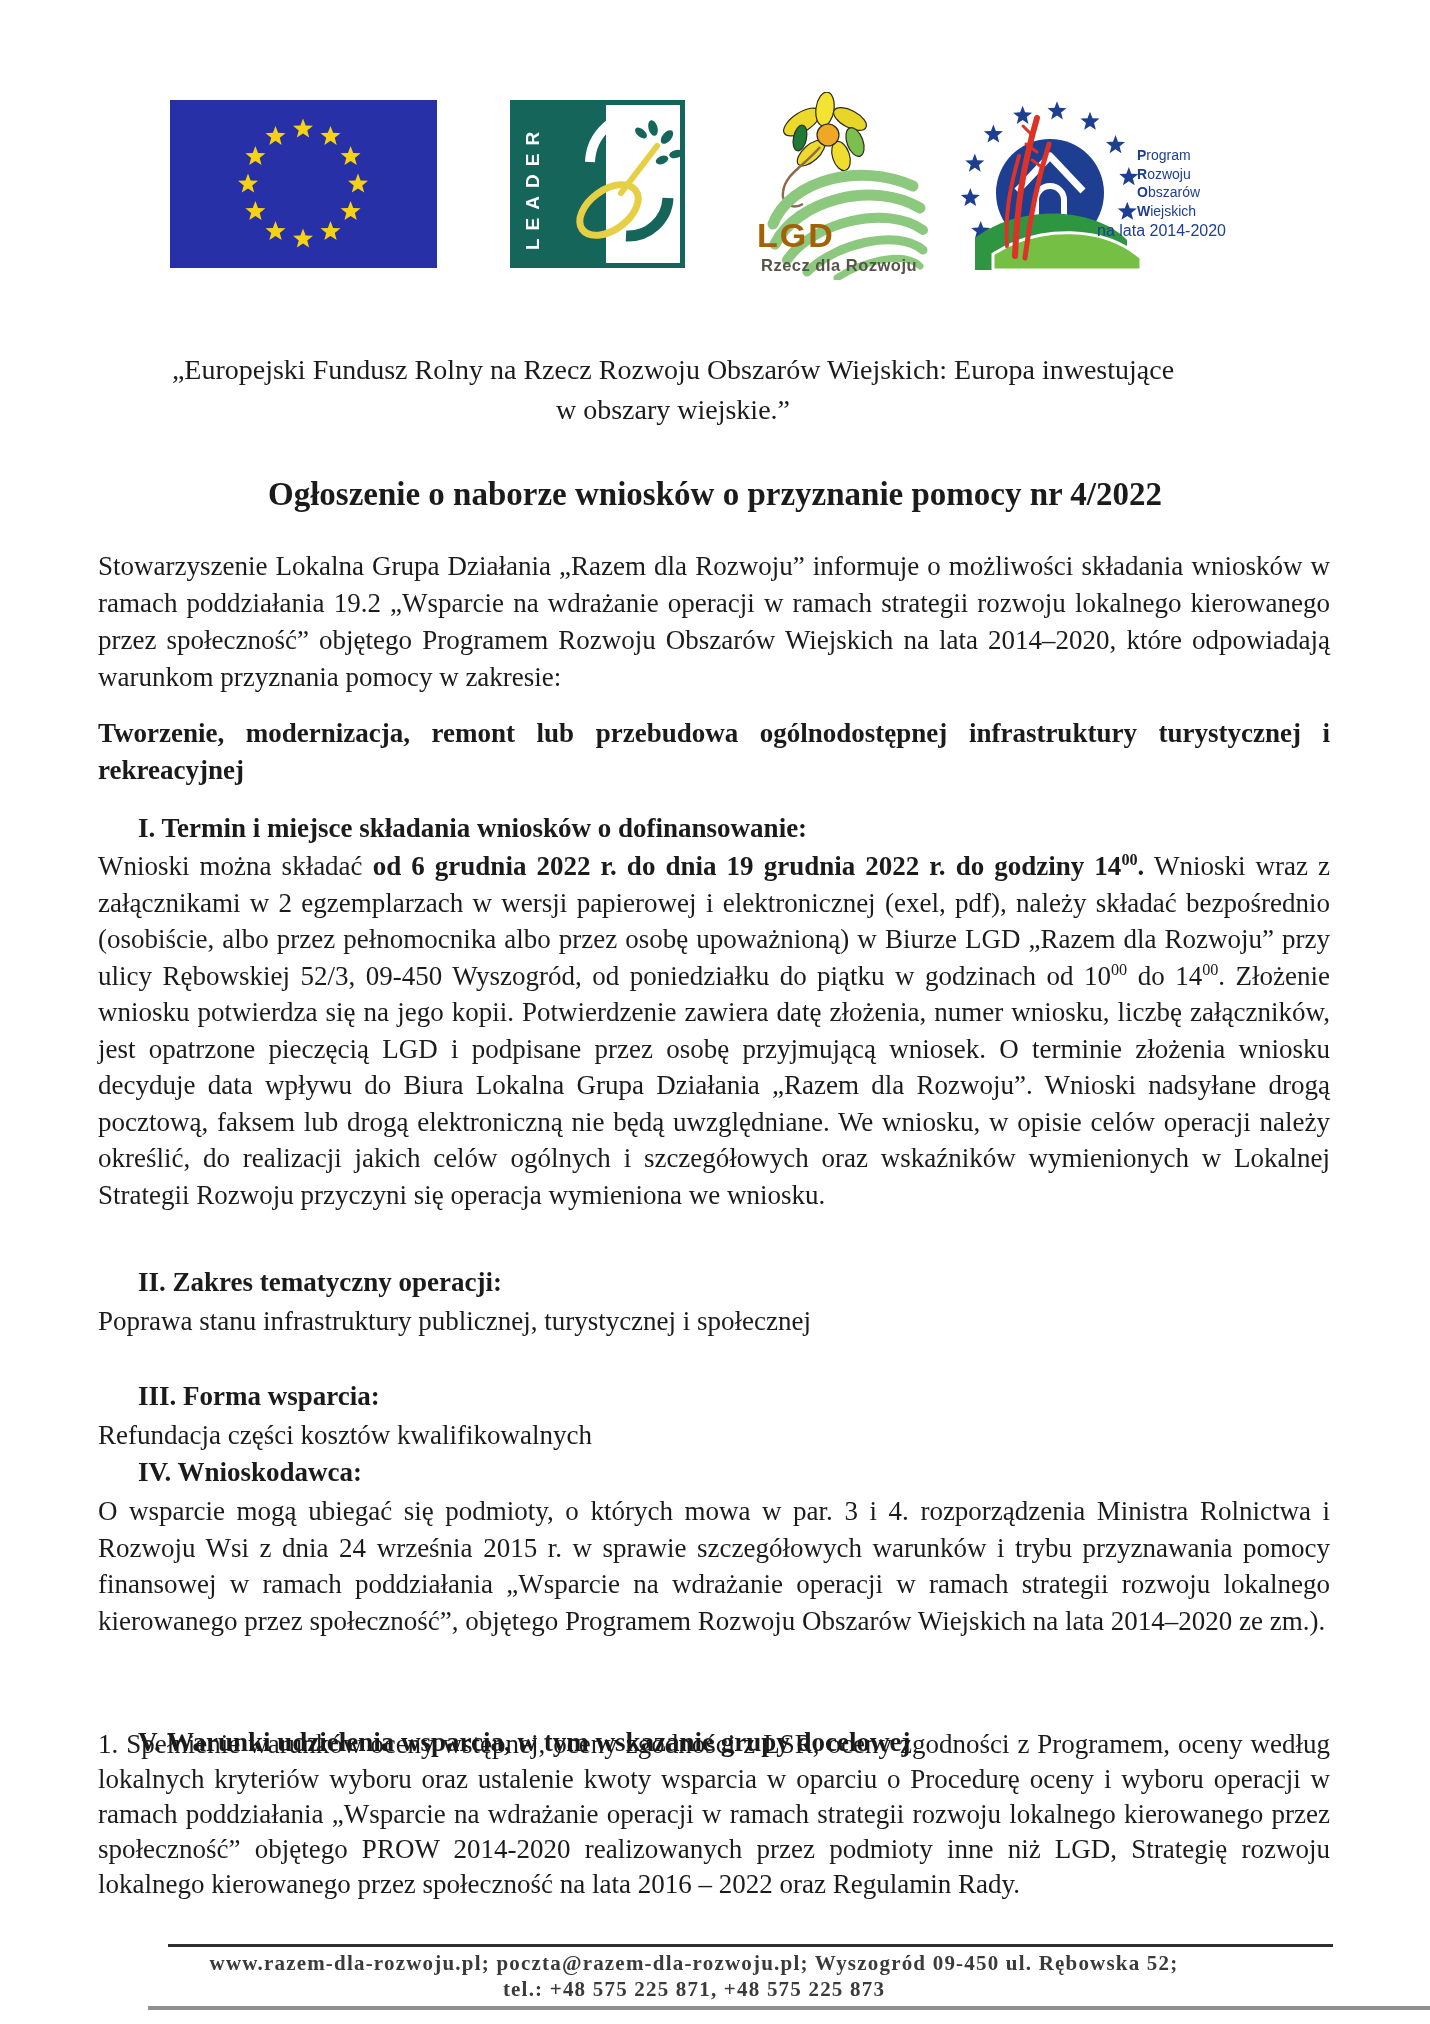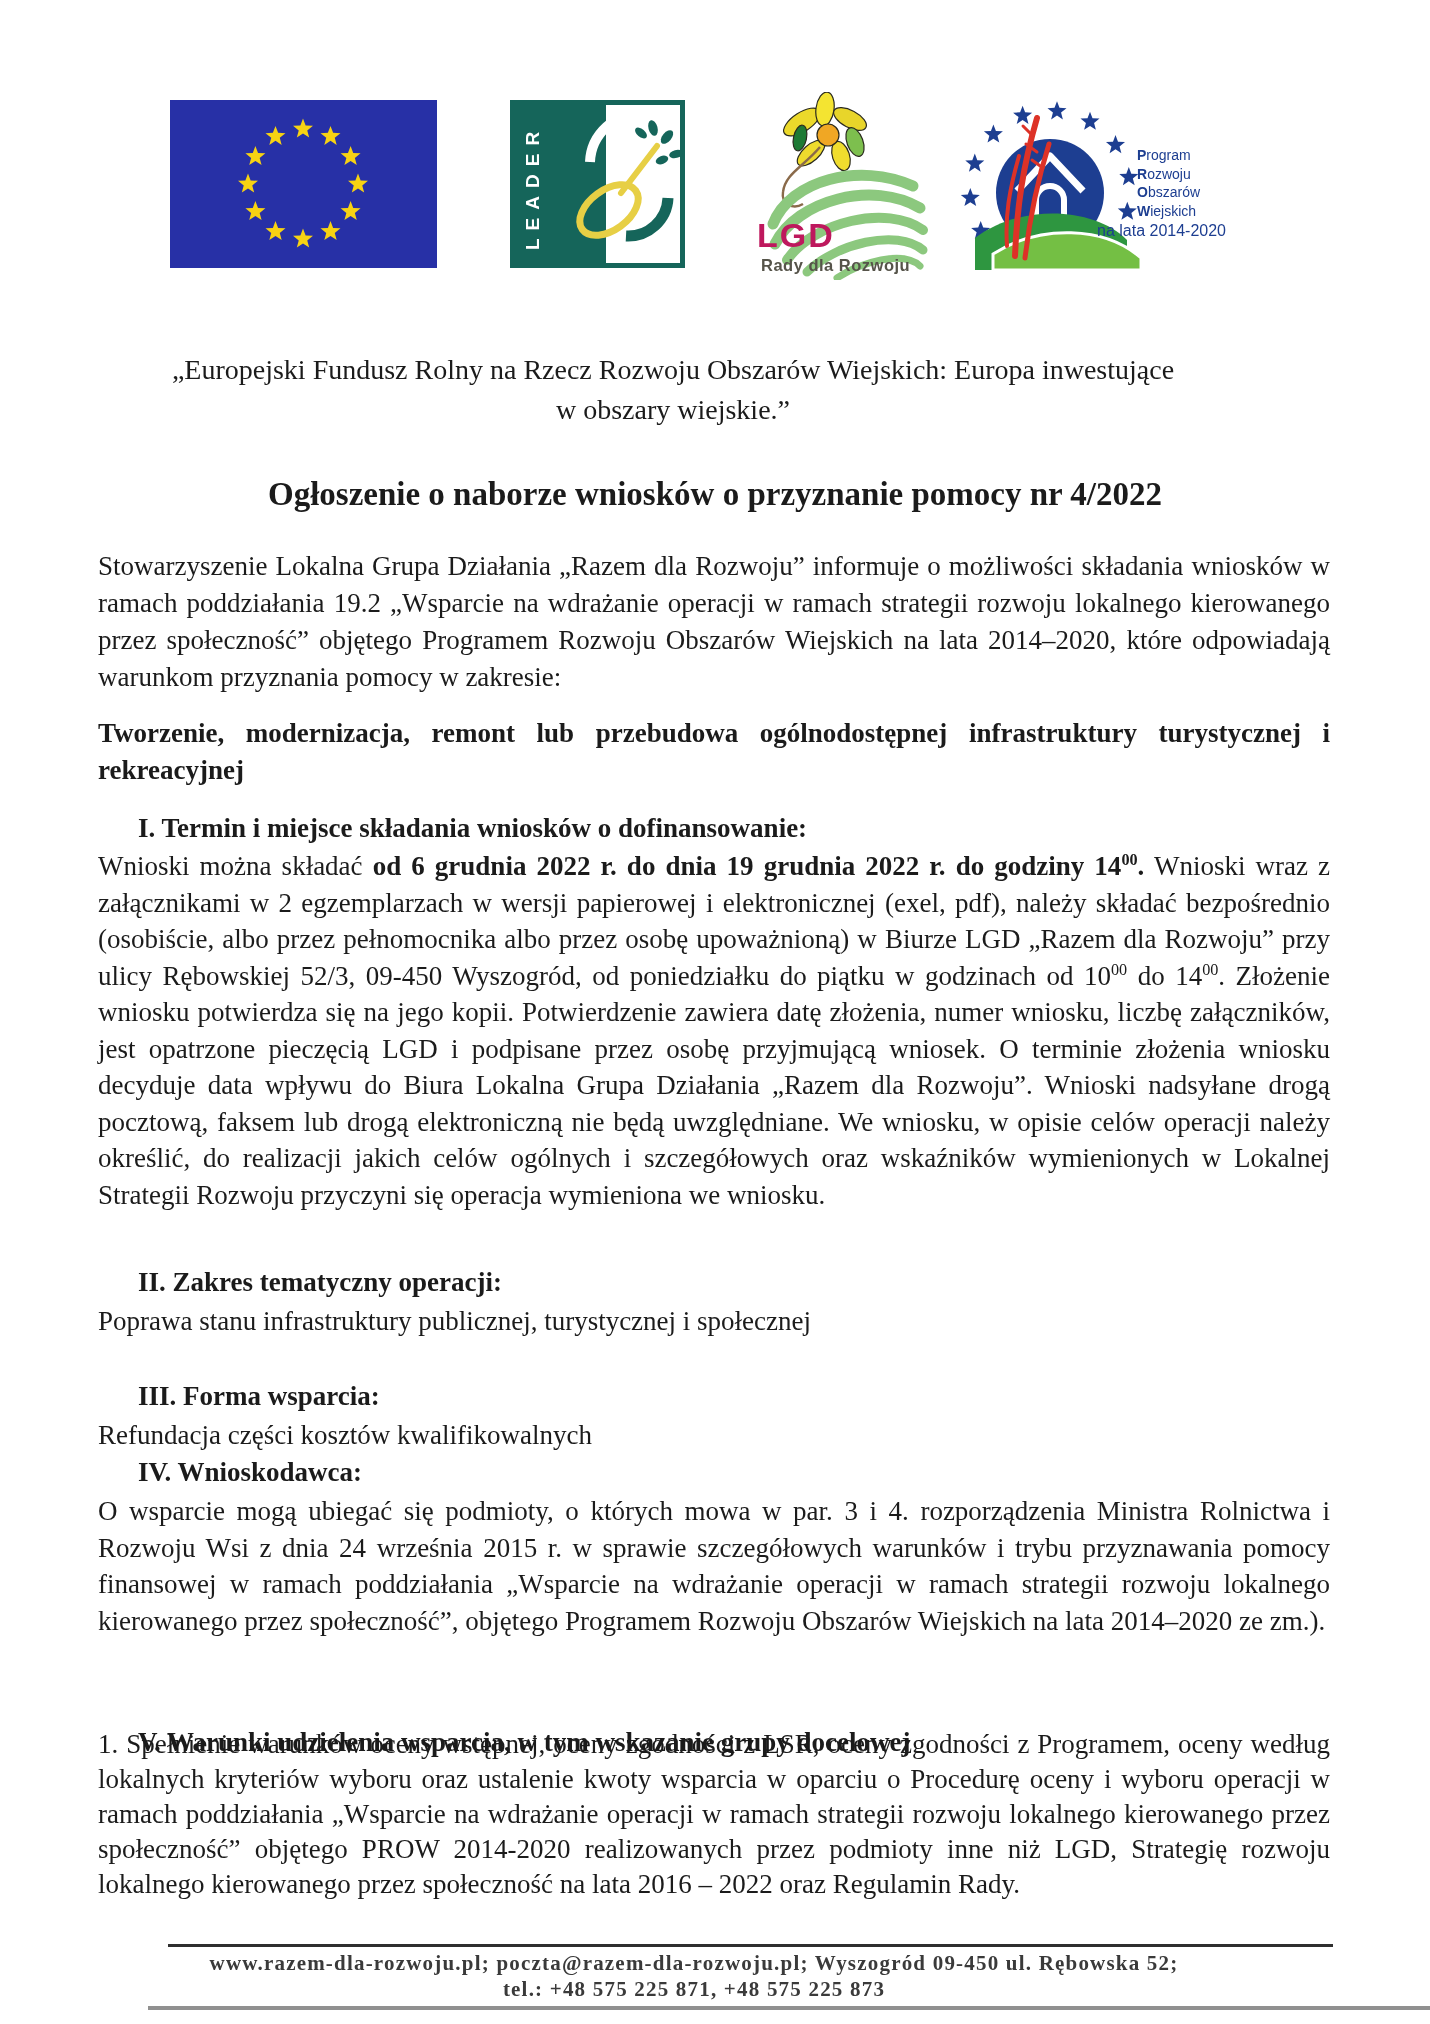--- a/index.html
+++ b/index.html
@@ -16,21 +16,21 @@
   .leader-text{
     position:absolute;left:12px;top:18px;height:132px;
     writing-mode:vertical-rl;transform:rotate(180deg);
     color:#ffffff;font-family:"Liberation Sans",sans-serif;
     font-weight:bold;font-size:19px;letter-spacing:8px;
   }
   .logo-lgd{left:745px;top:92px;width:195px;height:188px;}
   .lgd-acronym{
     position:absolute;left:12px;top:124px;
     font-family:"Liberation Sans",sans-serif;font-weight:600;
-    font-size:34px;color:#be185d;letter-spacing:2px;
+    font-size:34px;color:#a16207;letter-spacing:2px;
   }
   .lgd-sub{
     position:absolute;left:16px;top:164px;
     font-family:"Liberation Sans",sans-serif;font-weight:600;
     font-size:16.5px;color:#56544a;letter-spacing:.5px;white-space:nowrap;
   }
   .logo-prow{left:945px;top:96px;width:310px;height:174px;}
   .prow-text{position:absolute;left:192px;top:50px;}
   .prow-line{
     font-family:"Liberation Sans",sans-serif;font-size:14px;
@@ -130,21 +130,21 @@
       <path d="M 75,55 C 58,75 40,82 38,100 C 36,112 48,118 58,112" stroke="#8a6a4a" stroke-width="2.4" fill="none"></path>
       <g stroke="#8cc87e" fill="none" stroke-linecap="round">
         <path d="M 28,132 C 45,88 115,70 168,94" stroke-width="11"></path>
         <path d="M 30,152 C 52,108 128,88 175,116" stroke-width="11"></path>
         <path d="M 42,168 C 68,130 142,112 178,138" stroke-width="10"></path>
         <path d="M 62,180 C 90,152 152,136 178,158" stroke-width="9"></path>
         <path d="M 92,186 C 116,170 158,158 175,174" stroke-width="7"></path>
       </g>
     </svg>
     <div class="lgd-acronym">LGD</div>
-    <div class="lgd-sub">Rady dla Rozwoju</div>
+    <div class="lgd-sub">Rzecz dla Rozwoju</div>
   </div>
 
   <div class="logo logo-prow">
     <svg viewBox="0 0 310 174" width="310" height="174">
       <g fill="#1d3e91">
         <use href="#star-shape" transform="translate(35.7,135)"></use>
         <use href="#star-shape" transform="translate(25.3,102)"></use>
         <use href="#star-shape" transform="translate(29.8,67.6)"></use>
         <use href="#star-shape" transform="translate(48.4,38.4)"></use>
         <use href="#star-shape" transform="translate(77.6,19.8)"></use>

